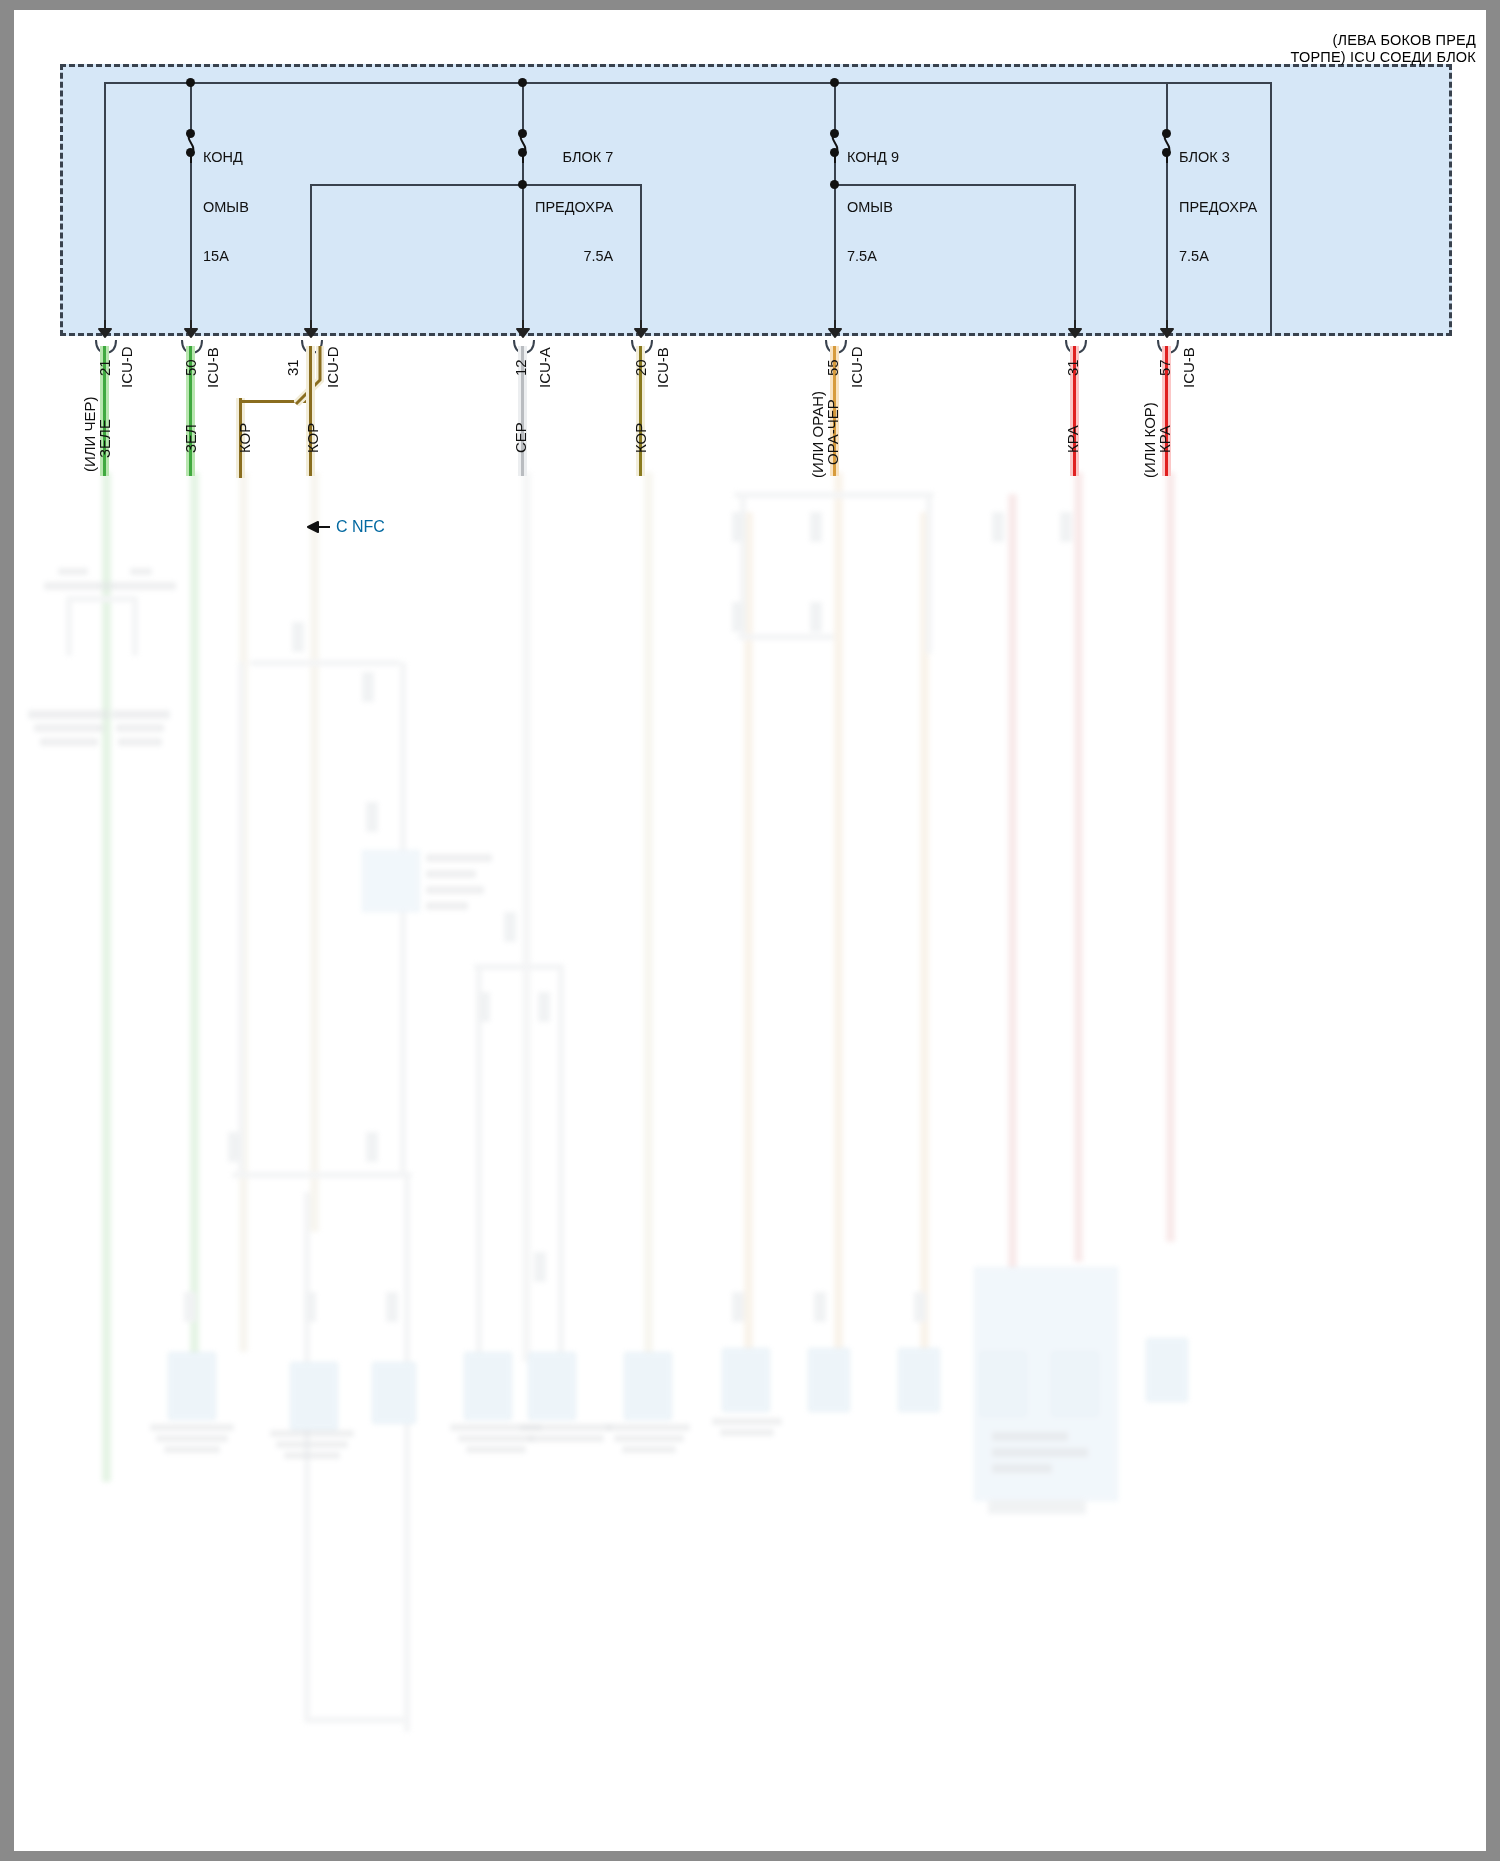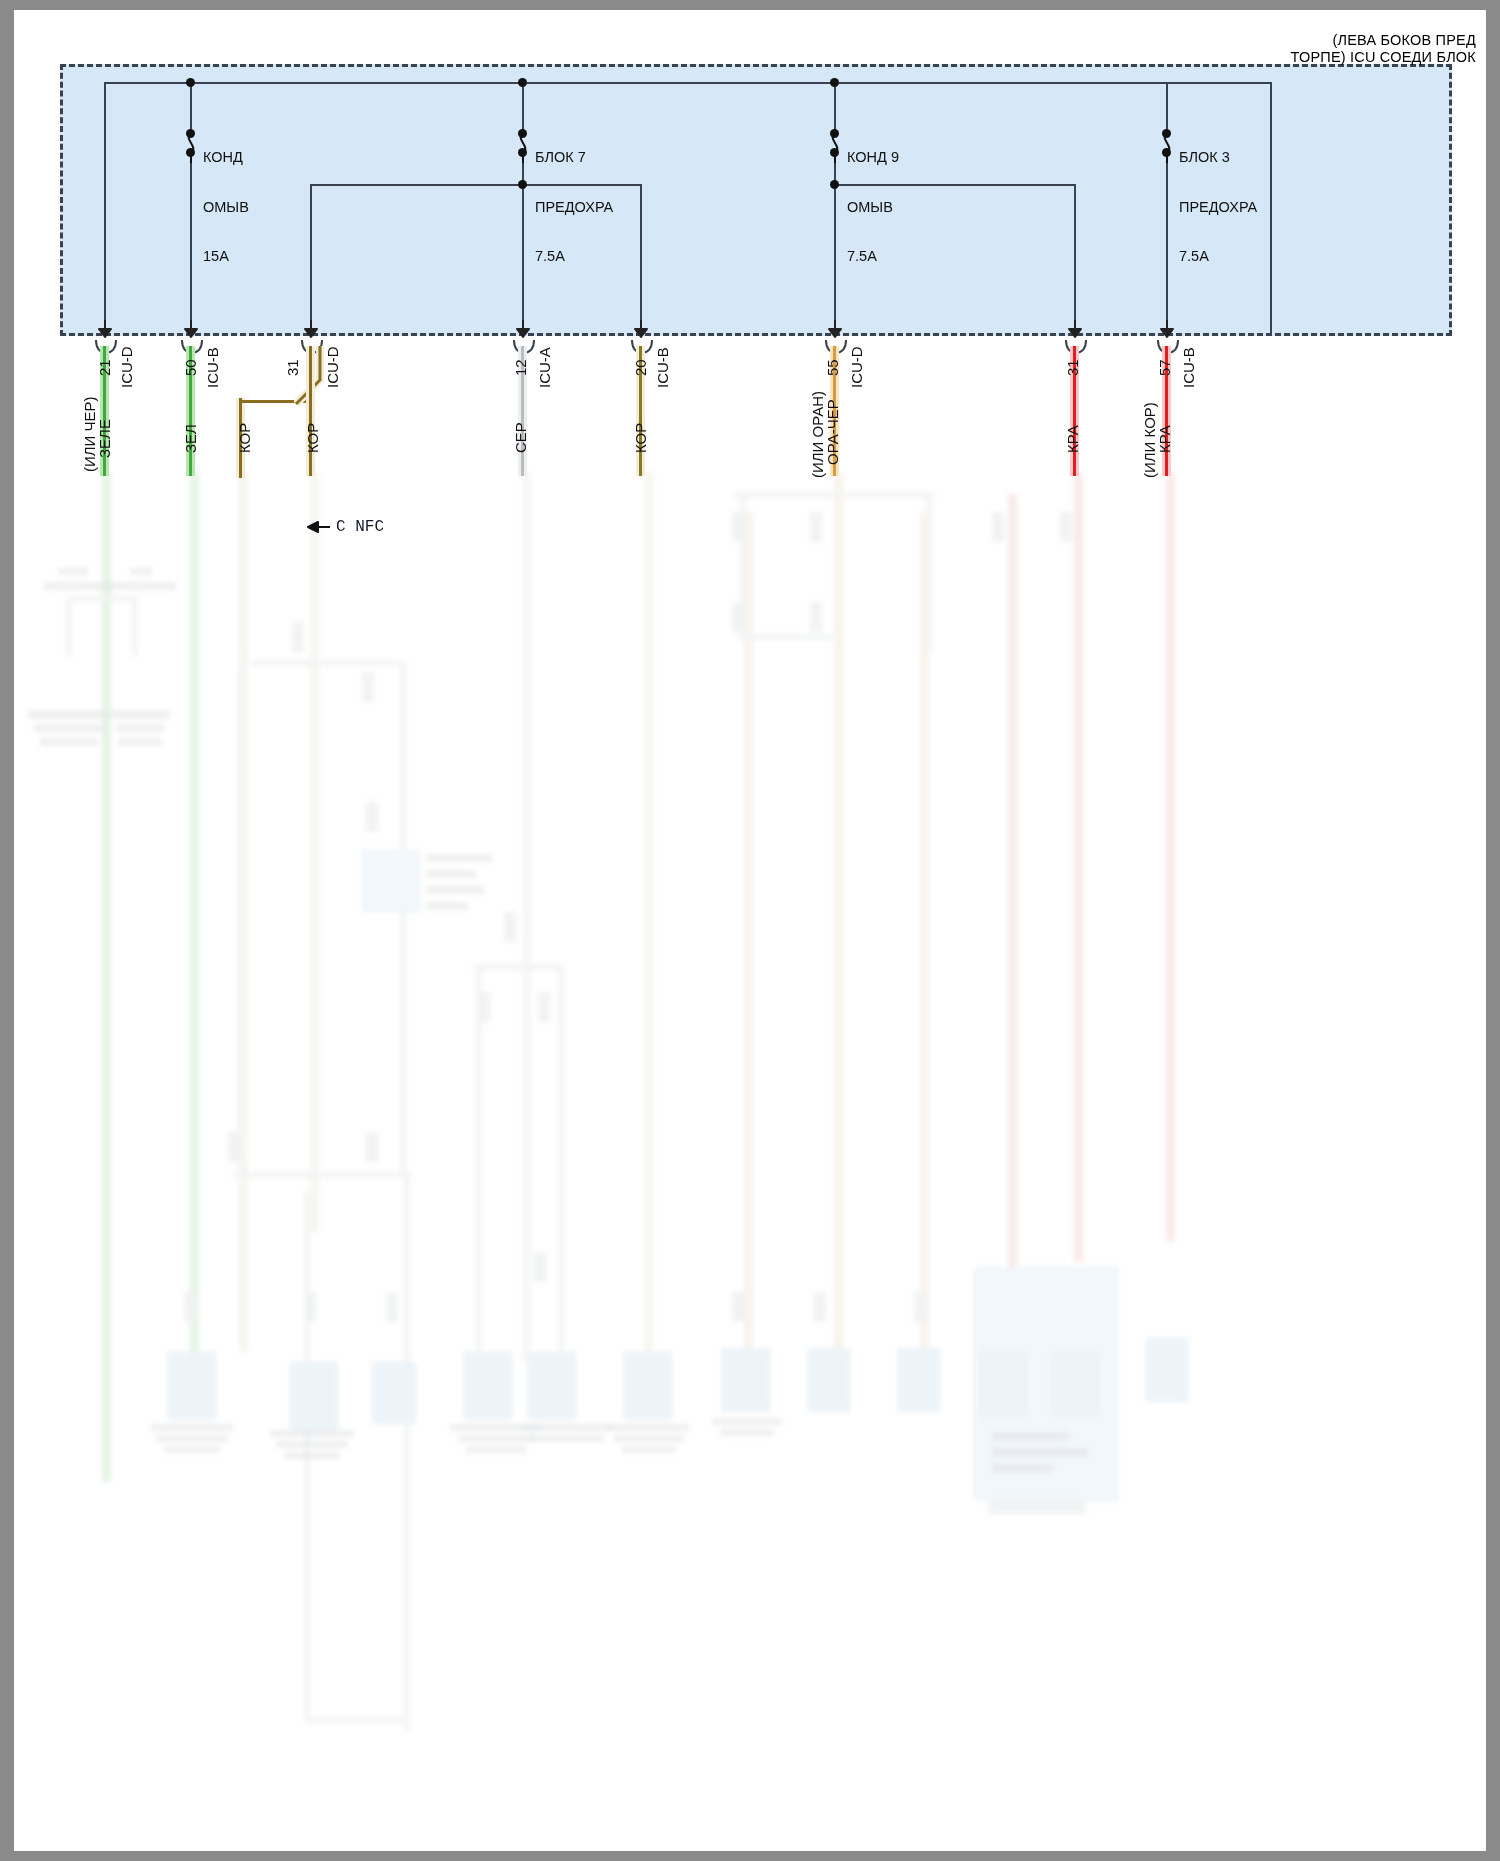--- a/index.html
+++ b/index.html
@@ -18,21 +18,21 @@
   }
   #canvas{
     position:absolute;left:0;top:0;width:1472px;height:1841px;
     background:#fff;
   }
 
   
   .vline{position:absolute;width:0;border-left-width:2px;border-left-style:solid;}
   .hline{position:absolute;height:0;border-top-width:2px;border-top-style:solid;}
   .dot{position:absolute;width:9px;height:9px;border-radius:50%;background:#111;}
-  .txt{position:absolute;white-space:pre;color:#0f172a;font-family:Liberation Mono, monospace;}
+  .txt{position:absolute;white-space:pre;color:#0369a1;}
   .vtxt{position:absolute;white-space:pre;color:#111;transform-origin:0 0;transform:rotate(-90deg);}
 
   
   #icu-block{
     position:absolute;
     left:46px;top:54px;width:1392px;height:272px;
     background:#d6e7f7;
     border:3px dashed #39424e;
     box-sizing:border-box;
   }
@@ -248,21 +248,21 @@
     <div>15A</div>
   </div>
 
   <div class="fuse" style="left:501px; top:121px;">
     <svg width="16" height="34" viewBox="0 0 16 34">
       <path d="M8 2 C 0 9, 16 15, 8 22 L8 32" fill="none" stroke="#111" stroke-width="2"></path>
     </svg>
   </div>
   <div class="dot" style="left:504px; top:119px;"></div>
   <div class="dot" style="left:504px; top:138px;"></div>
-  <div class="fuse-label" style="left:521px; top:106px;">
+  <div class="fuse-label" style="left:521px; top:106px;text-align:right;">
     <div>БЛОК 7</div>
     <div>ПРЕДОХРА</div>
     <div>7.5A</div>
   </div>
 
   <div class="fuse" style="left:813px; top:121px;">
     <svg width="16" height="34" viewBox="0 0 16 34">
       <path d="M8 2 C 0 9, 16 15, 8 22 L8 32" fill="none" stroke="#111" stroke-width="2"></path>
     </svg>
   </div>

